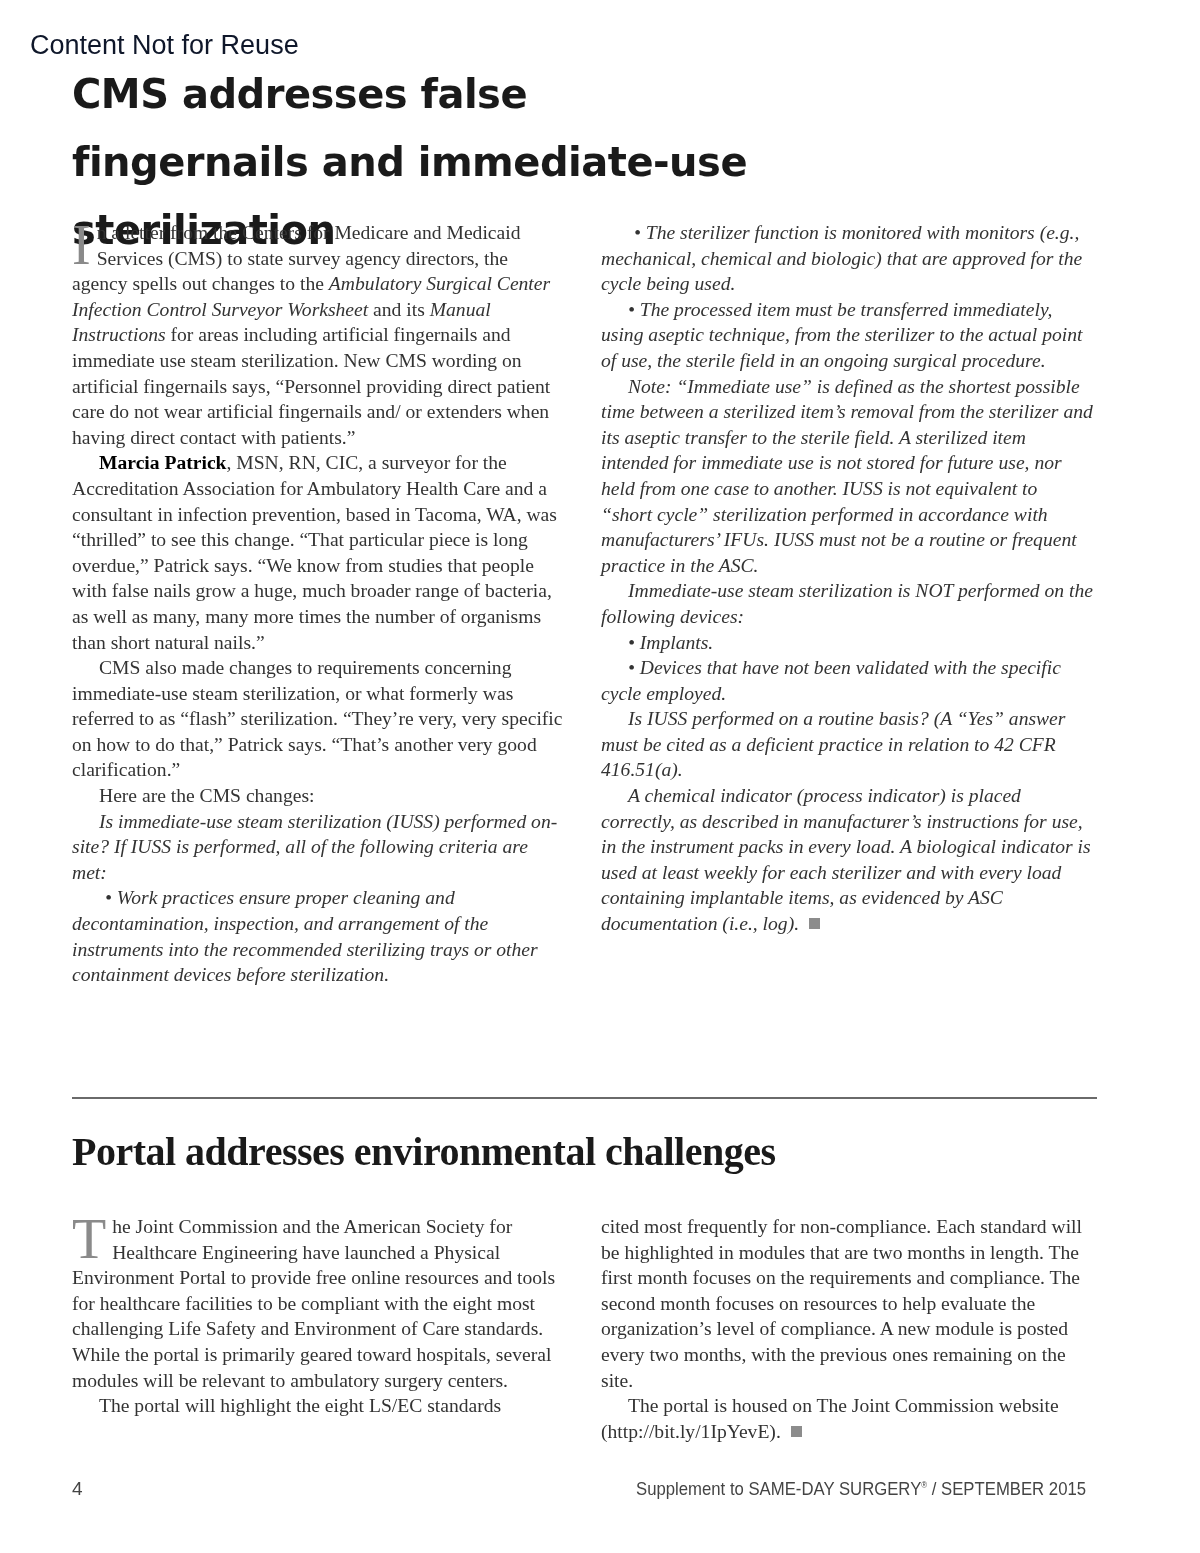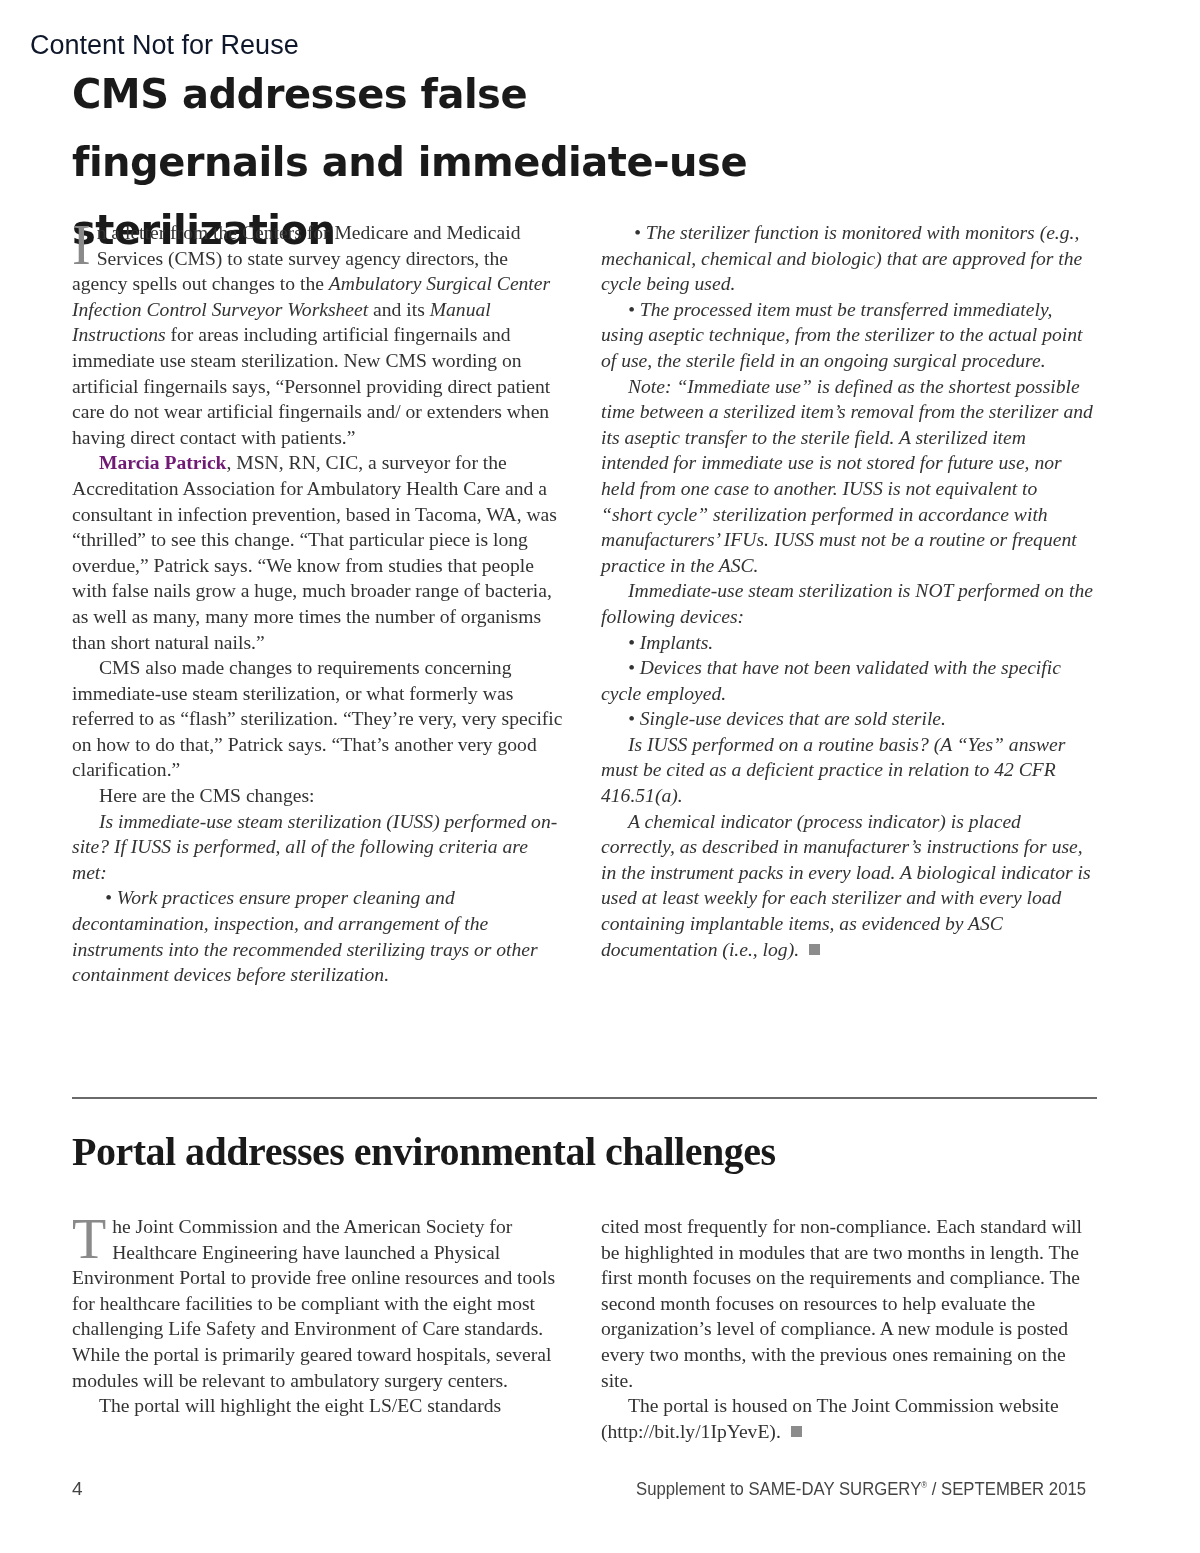--- a/index.html
+++ b/index.html
@@ -16,21 +16,21 @@
   .h2 { position: absolute; left: 72px; top: 1122px; font-size: 40px; line-height: 60px; white-space: nowrap; font-family: Liberation Serif, serif; }
   .col {
     position: absolute; width: 492px;
     font-family: "Liberation Serif", serif; font-size: 19.6px; line-height: 25.6px; color: #333;
   }
   .col p { margin: 0; text-indent: 27px; }
   .col p.noindent { text-indent: 0; }
   .col p.bullet { text-indent: 33px; }
   .col em, .col .it { font-style: italic; }
   .col .itp { font-style: italic; }
-  .col b { color: #701a75; }
+  .col b { color: #000000; }
   .dropcap {
     float: left; font-size: 56px; line-height: 44px; color: #8a8a8a;
     margin: 3px 6px 0 0; padding: 0; font-family: "Liberation Serif", serif;
   }
   .c1l { left: 72px; top: 220px; }
   .c1r { left: 601px; top: 220px; }
   .c2l { left: 72px; top: 1214px; }
   .c2r { left: 601px; top: 1214px; width: 500px; }
   .endmark {
     display: inline-block; width: 11px; height: 11px; background: #8c8c8c; margin-left: 10px; vertical-align: 1px;
@@ -60,21 +60,20 @@
   <p class="itp bullet">• Work practices ensure proper cleaning and decontamination, inspection, and arrangement of the instruments into the recommended sterilizing trays or other containment devices before sterilization.</p>
 </div>
 
 <div class="col c1r">
   <p class="itp bullet">• The sterilizer function is monitored with monitors (e.g., mechanical, chemical and biologic) that are approved for the cycle being used.</p>
   <p class="itp">• The processed item must be transferred immediately, using aseptic technique, from the sterilizer to the actual point of use, the sterile field in an ongoing surgical procedure.</p>
   <p class="itp">Note: “Immediate use” is defined as the shortest possible time between a sterilized item’s removal from the sterilizer and its aseptic transfer to the sterile field. A sterilized item intended for immediate use is not stored for future use, nor held from one case to another. IUSS is not equivalent to “short cycle” sterilization performed in accordance with manufacturers’ IFUs. IUSS must not be a routine or frequent practice in the ASC.</p>
   <p class="itp">Immediate-use steam sterilization is NOT performed on the following devices:</p>
   <p class="itp">• Implants.</p>
   <p class="itp">• Devices that have not been validated with the specific cycle employed.</p>
-  <p class="itp">• Single-use devices that are sold sterile.</p>
   <p class="itp">Is IUSS performed on a routine basis? (A “Yes” answer must be cited as a deficient practice in relation to 42 CFR 416.51(a).</p>
   <p class="itp"><span>A chemical indicator (process indicator) is placed correctly, as described in manufacturer’s instructions for use, in the instrument packs in every load. A biological indicator is used at least weekly for each sterilizer and with every load containing implantable items, as evidenced by ASC documentation (i.e., log).</span><span class="endmark"></span></p>
 </div>
 
 <div class="divider"></div>
 
 <h2 class="headline h2">Portal addresses environmental challenges</h2>
 
 <div class="col c2l">
   <p class="noindent"><span class="dropcap">T</span><span>he Joint Commission and the American Society for Healthcare Engineering have launched a Physical Environment Portal to provide free online resources and tools for healthcare facilities to be compliant with the eight most challenging Life Safety and Environment of Care standards. While the portal is primarily geared toward hospitals, several modules will be relevant to ambulatory surgery centers.</span></p>

